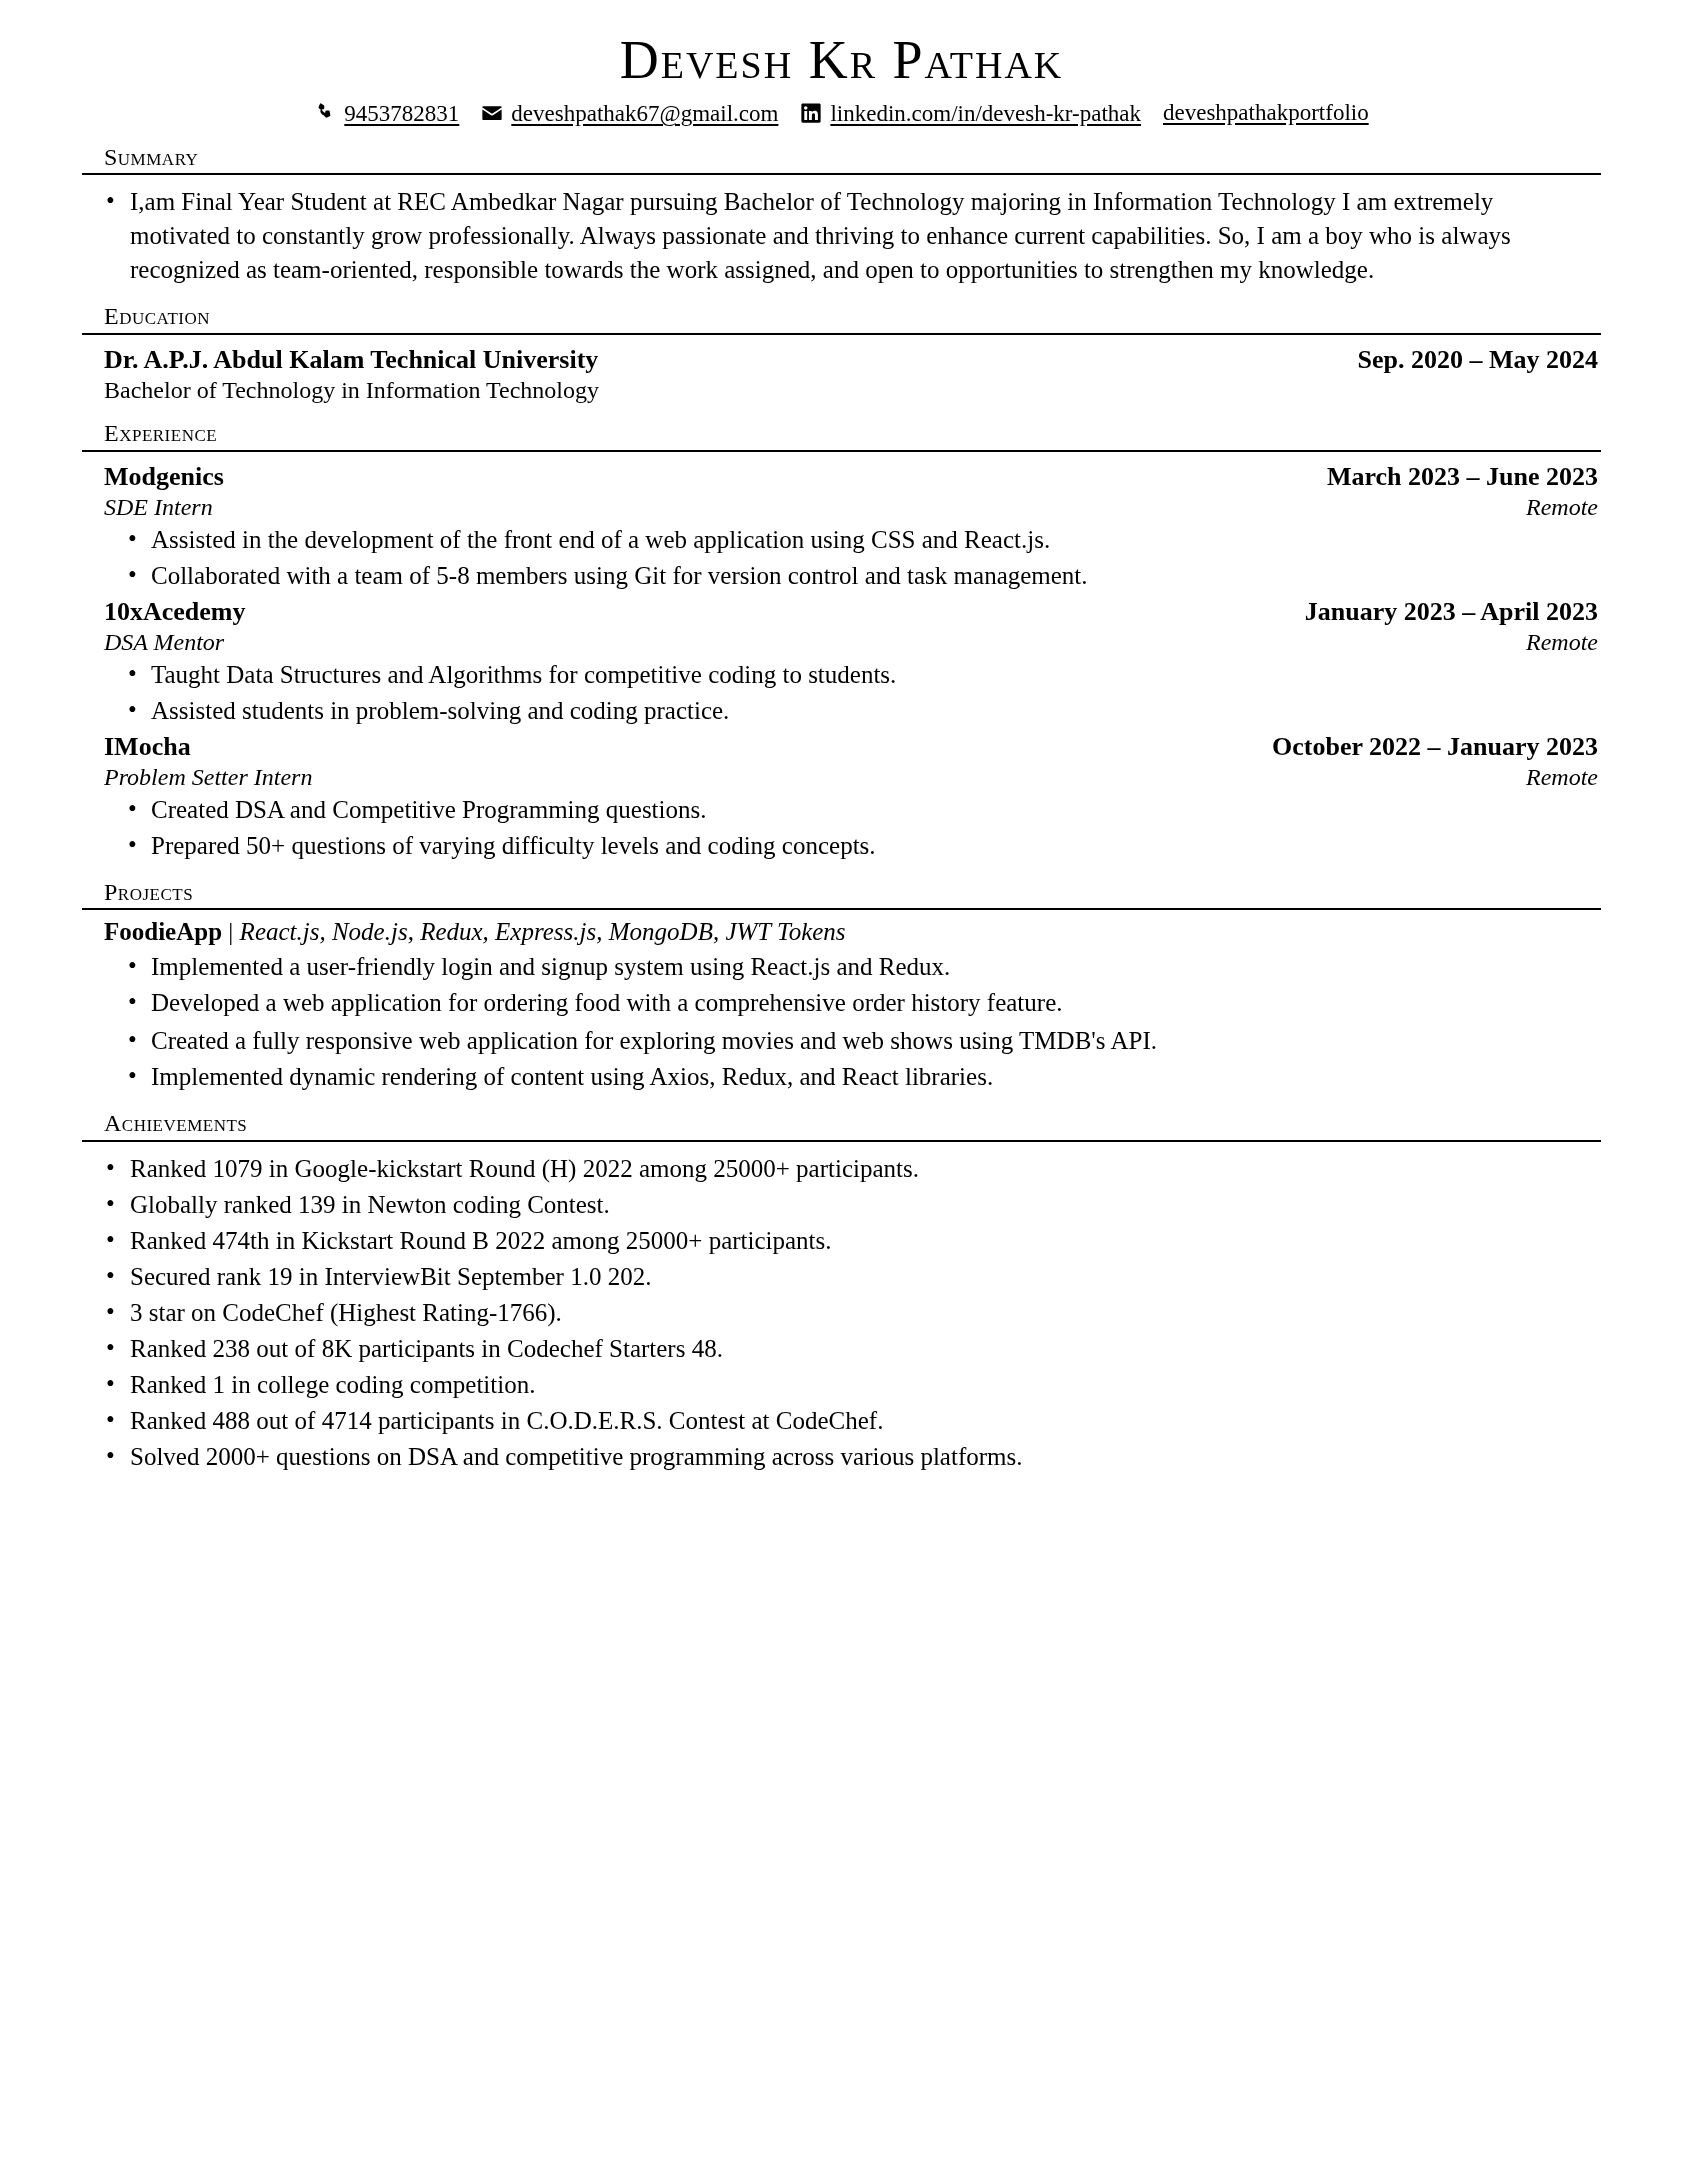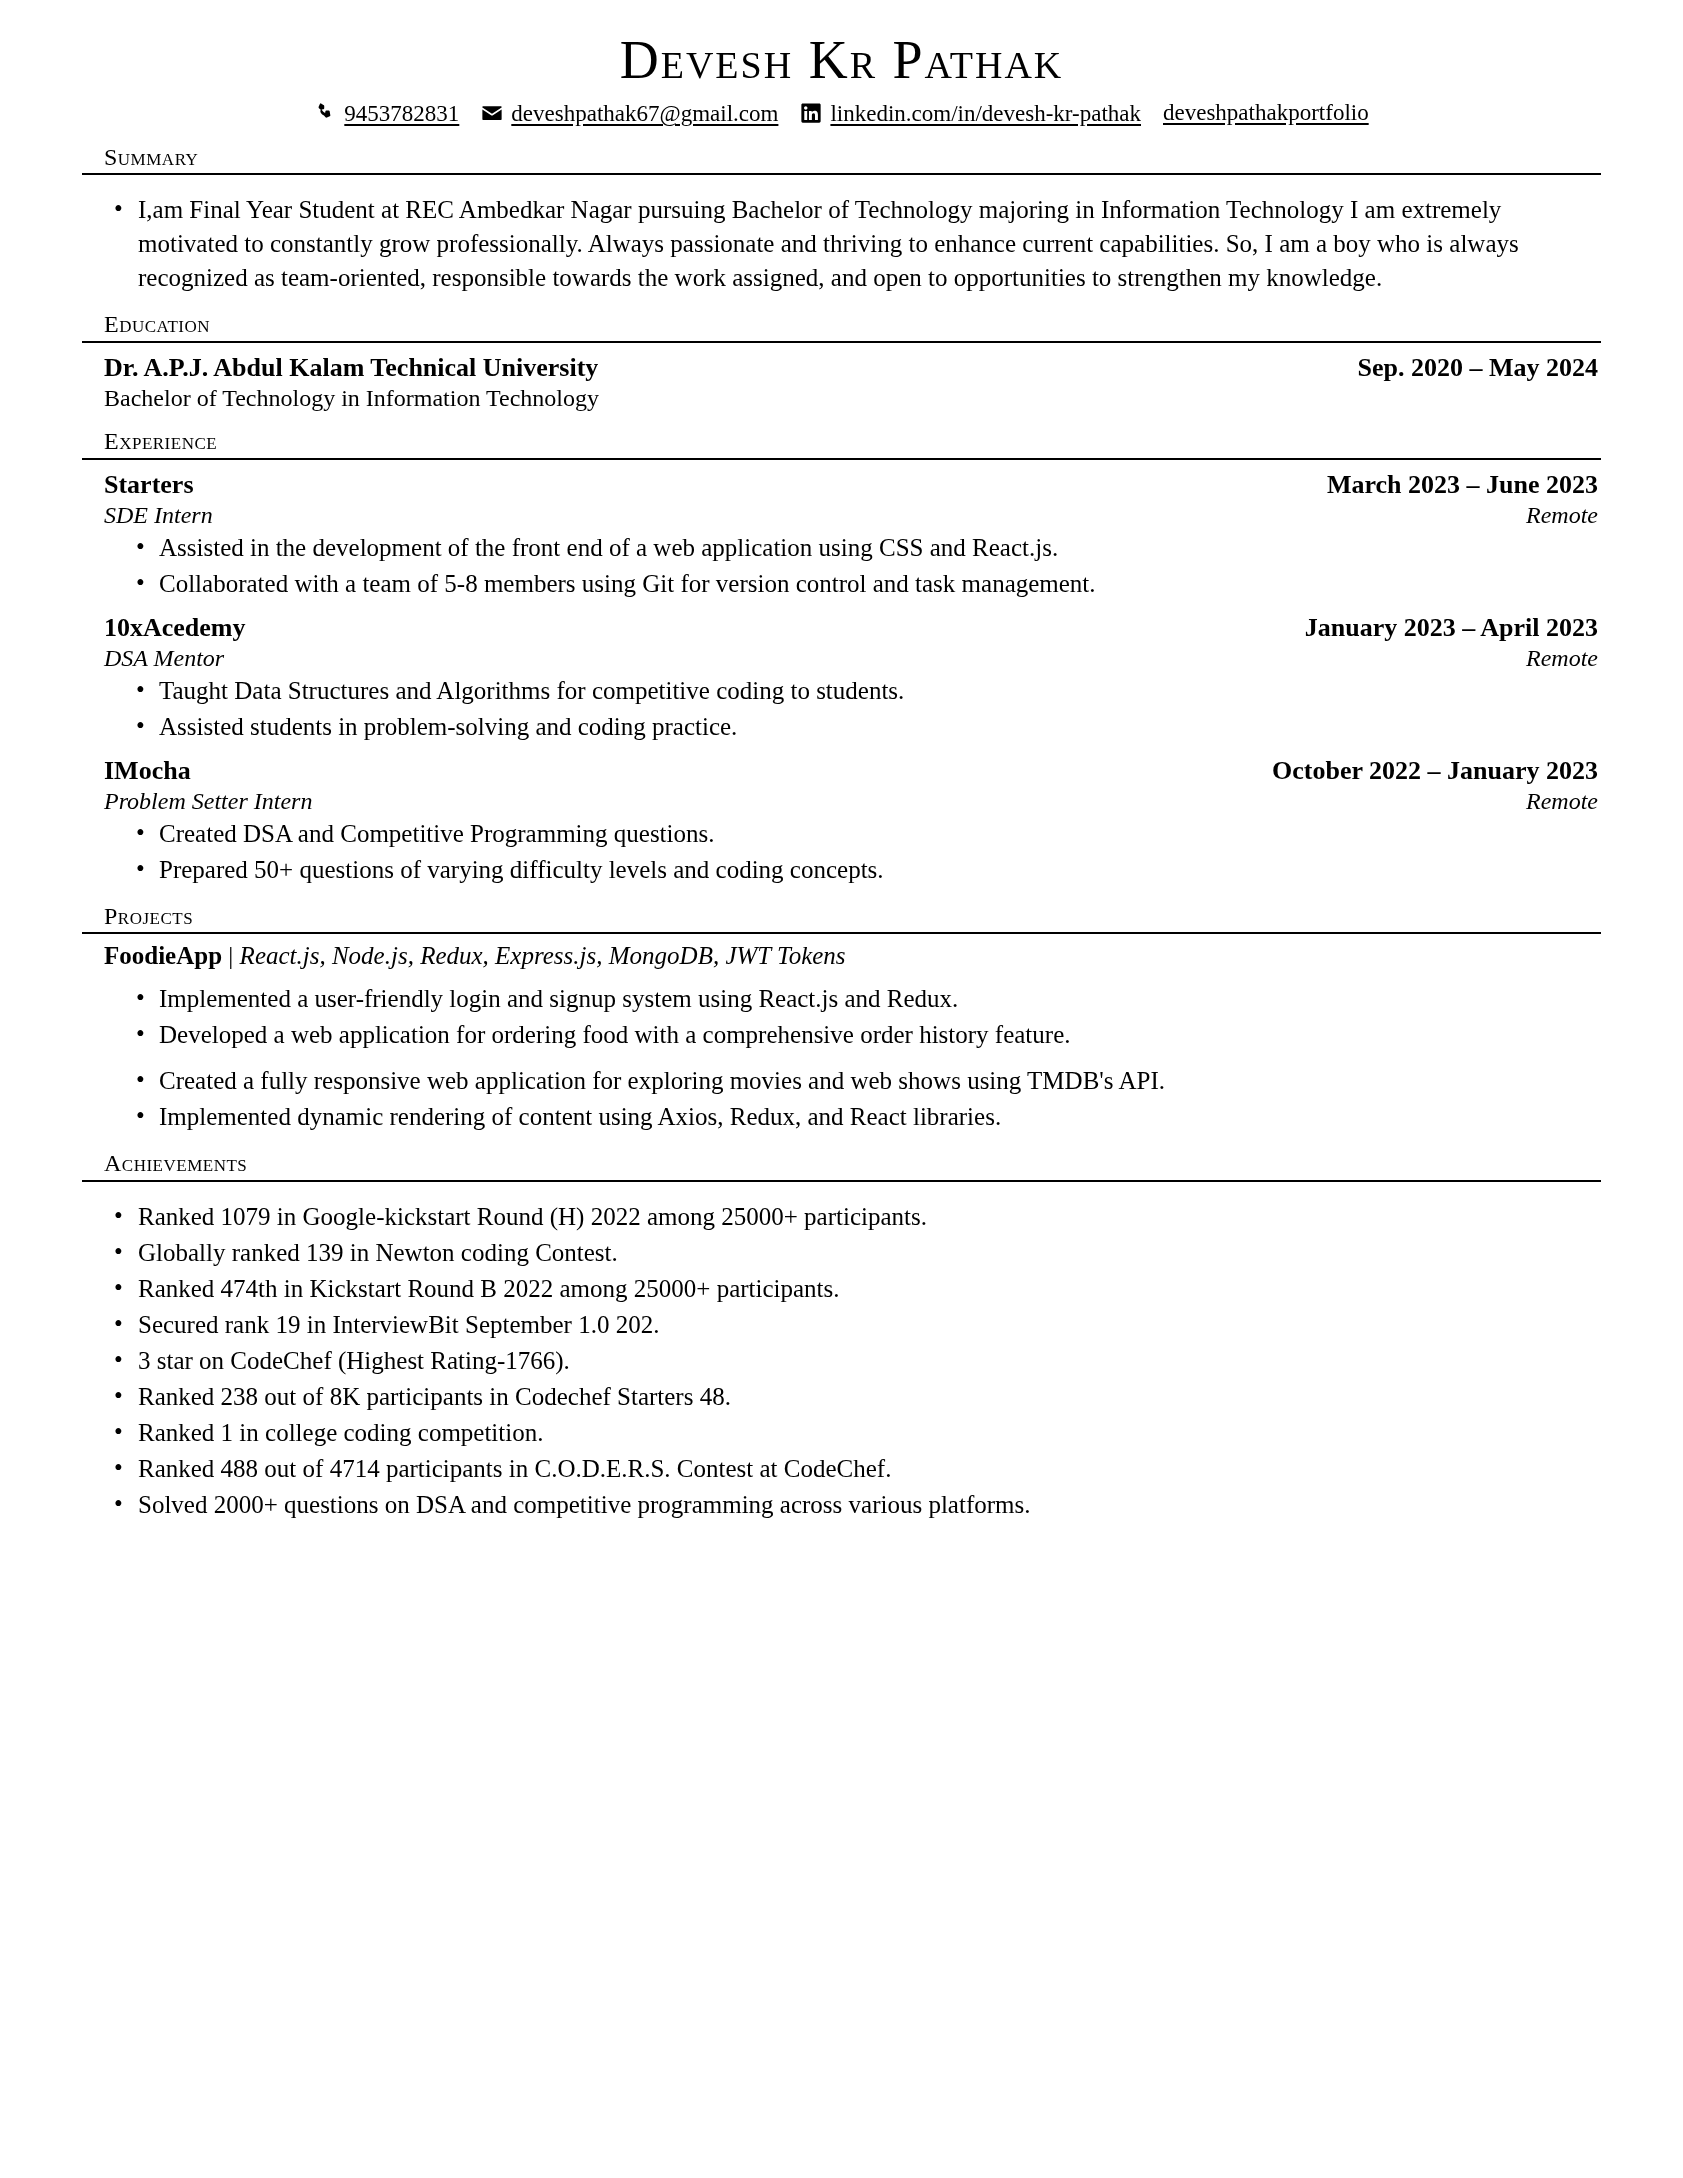--- a/index.html
+++ b/index.html
@@ -81,21 +81,21 @@
     border-bottom: 2.4px solid #000;
     margin: 0 0 0 0;
     width: 100%;
   }
 
   .section-body { padding-top: 6px; }
 
   
   ul.bullets {
     list-style: none;
-    margin: 12px;
+    margin: 4px;
     padding: 0;
   }
   ul.bullets > li {
     position: relative;
     padding-left: 44px;
     font-size: 25px;
     line-height: 1.36;
     margin-bottom: 2px;
   }
   ul.bullets > li::before {
@@ -227,21 +227,21 @@
     </div>
   </div>
 
   <div class="section">
     <div class="section-title">Experience</div>
     <div class="section-rule"></div>
     <div class="section-body">
 
       <div class="entry">
         <div class="entry-row first">
-          <span class="entry-org">Starters</span>
+          <span class="entry-org">Modgenics</span>
           <span class="entry-dates">March 2023 – June 2023</span>
         </div>
         <div class="entry-row second">
           <span class="entry-role">SDE Intern</span>
           <span class="entry-loc">Remote</span>
         </div>
         <ul class="bullets">
           <li>Assisted in the development of the front end of a web application using CSS and React.js.</li>
           <li>Collaborated with a team of 5-8 members using Git for version control and task management.</li>
         </ul>

